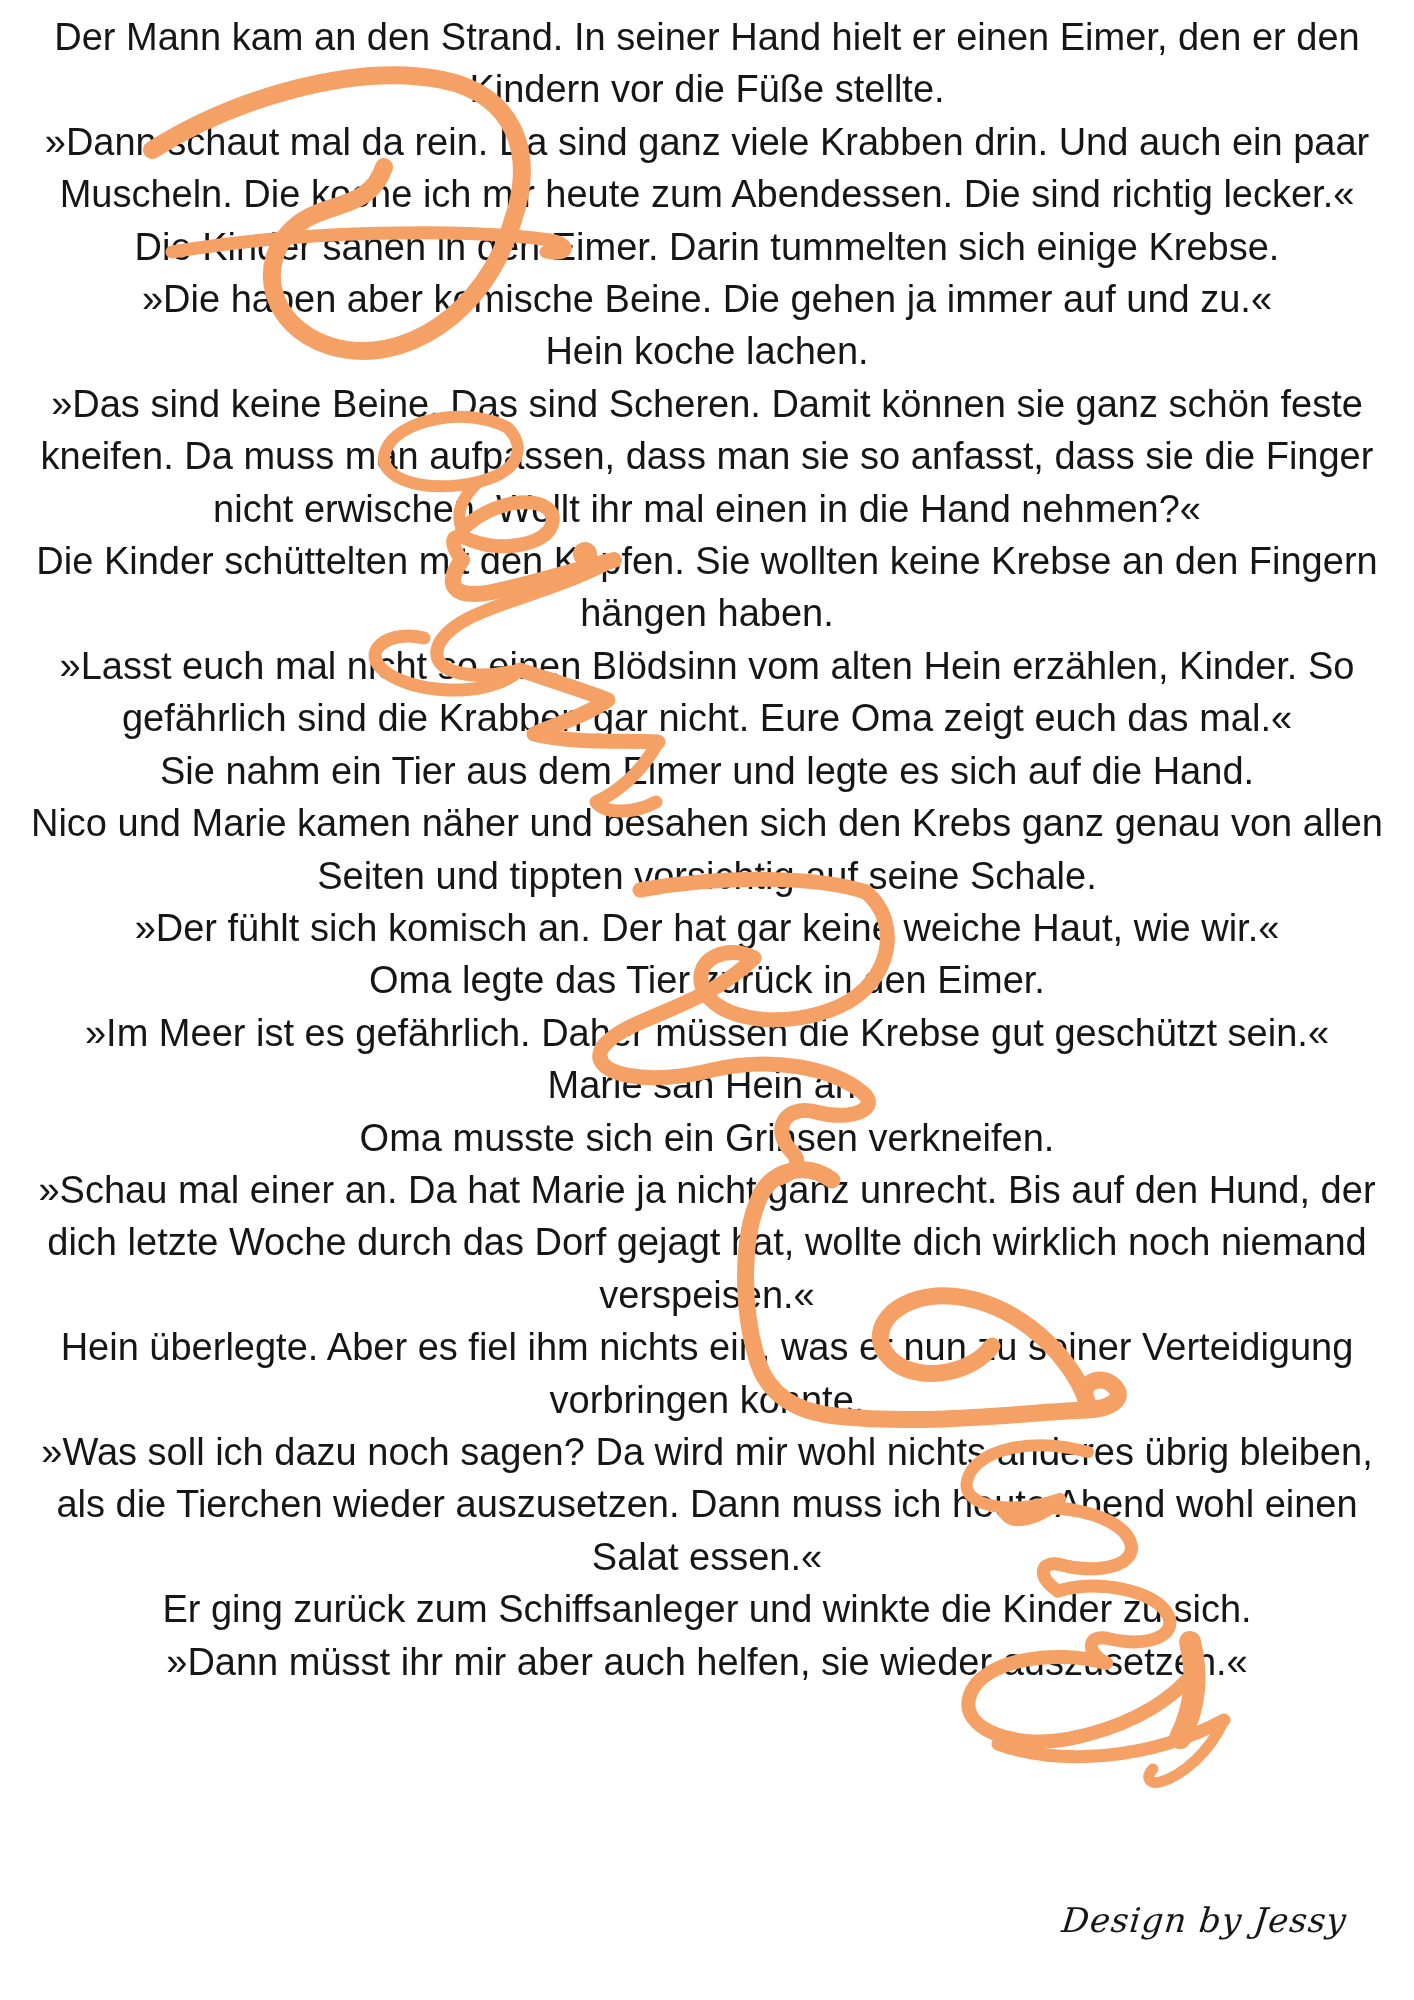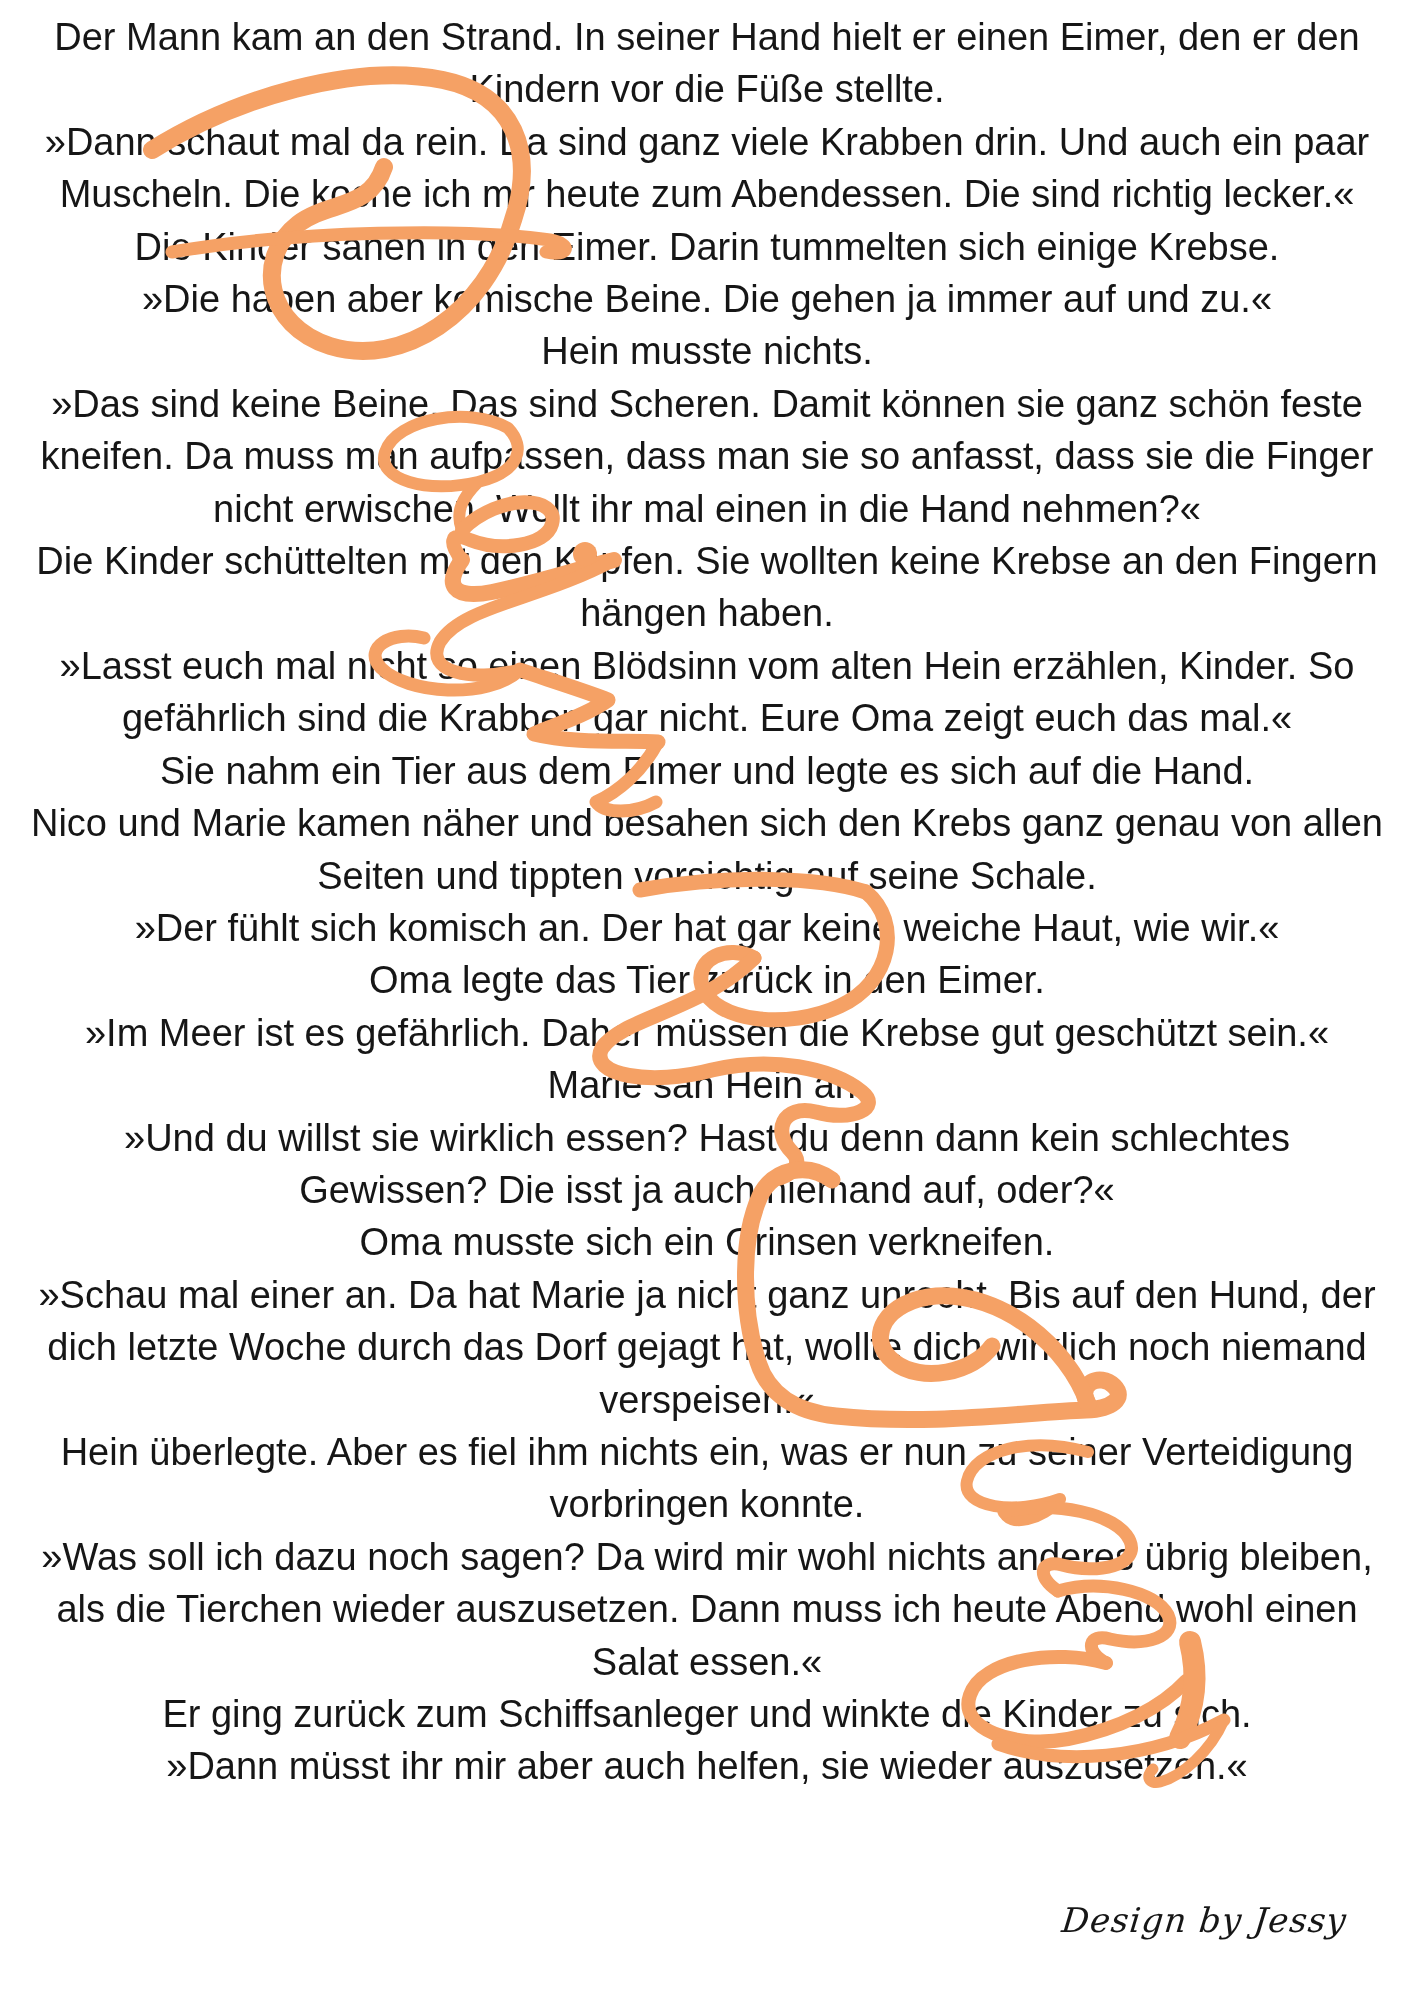--- a/index.html
+++ b/index.html
@@ -51,31 +51,30 @@
 </head>
 <body>
 
 <div class="page">
 
   <div class="story">
       <p class="para">Der Mann kam an den Strand. In seiner Hand hielt er einen Eimer, den er den Kindern vor die Füße stellte.</p>
       <p class="para">»Dann schaut mal da rein. Da sind ganz viele Krabben drin. Und auch ein paar Muscheln. Die koche ich mir heute zum Abendessen. Die sind richtig lecker.«</p>
       <p class="para">Die Kinder sahen in den Eimer. Darin tummelten sich einige Krebse.</p>
       <p class="para">»Die haben aber komische Beine. Die gehen ja immer auf und zu.«</p>
-      <p class="para">Hein musste nichts.</p>
+      <p class="para">Hein koche lachen.</p>
       <p class="para">»Das sind keine Beine. Das sind Scheren. Damit können sie ganz schön feste kneifen. Da muss man aufpassen, dass man sie so anfasst, dass sie die Finger nicht erwischen. Wollt ihr mal einen in die Hand nehmen?«</p>
       <p class="para">Die Kinder schüttelten mit den Köpfen. Sie wollten keine Krebse an den Fingern hängen haben.</p>
       <p class="para">»Lasst euch mal nicht so einen Blödsinn vom alten Hein erzählen, Kinder. So gefährlich sind die Krabben gar nicht. Eure Oma zeigt euch das mal.«</p>
       <p class="para">Sie nahm ein Tier aus dem Eimer und legte es sich auf die Hand.</p>
       <p class="para">Nico und Marie kamen näher und besahen sich den Krebs ganz genau von allen Seiten und tippten vorsichtig auf seine Schale.</p>
       <p class="para">»Der fühlt sich komisch an. Der hat gar keine weiche Haut, wie wir.«</p>
       <p class="para">Oma legte das Tier zurück in den Eimer.</p>
       <p class="para">»Im Meer ist es gefährlich. Daher müssen die Krebse gut geschützt sein.«</p>
       <p class="para">Marie sah Hein an.</p>
-      <p class="para">»Und du willst sie wirklich essen? Hast du denn dann kein schlechtes Gewissen? Die isst ja auch niemand auf, oder?«</p>
       <p class="para">Oma musste sich ein Grinsen verkneifen.</p>
       <p class="para">»Schau mal einer an. Da hat Marie ja nicht ganz unrecht. Bis auf den Hund, der dich letzte Woche durch das Dorf gejagt hat, wollte dich wirklich noch niemand verspeisen.«</p>
       <p class="para">Hein überlegte. Aber es fiel ihm nichts ein, was er nun zu seiner Verteidigung vorbringen konnte.</p>
       <p class="para">»Was soll ich dazu noch sagen? Da wird mir wohl nichts anderes übrig bleiben, als die Tierchen wieder auszusetzen. Dann muss ich heute Abend wohl einen Salat essen.«</p>
       <p class="para">Er ging zurück zum Schiffsanleger und winkte die Kinder zu sich.</p>
       <p class="para">»Dann müsst ihr mir aber auch helfen, sie wieder auszusetzen.«</p>
     </div>
 
   <svg class="watermark" viewBox="0 0 1414 2000" aria-hidden="true">
 

